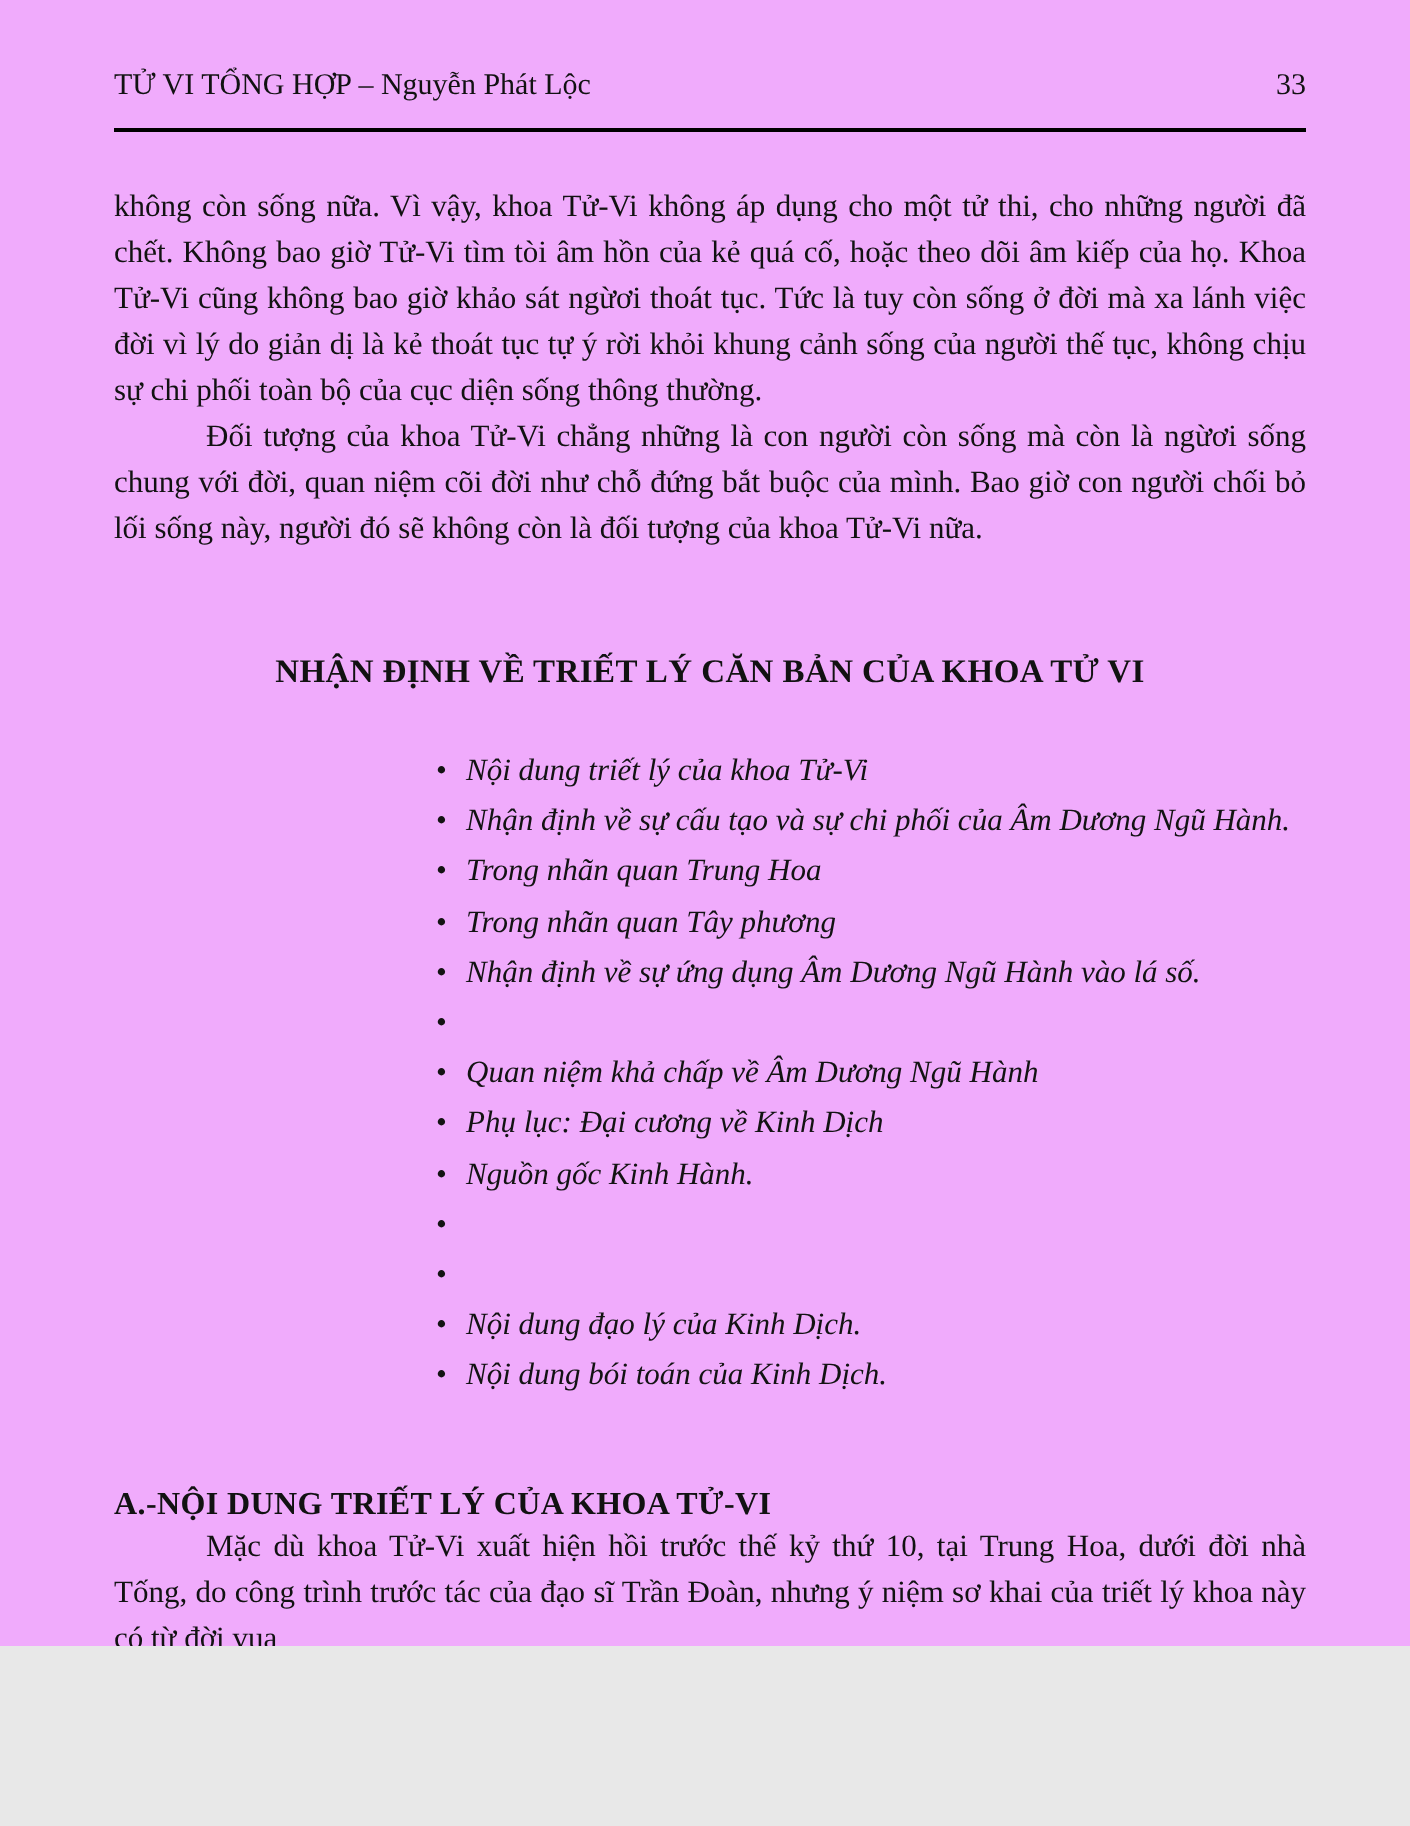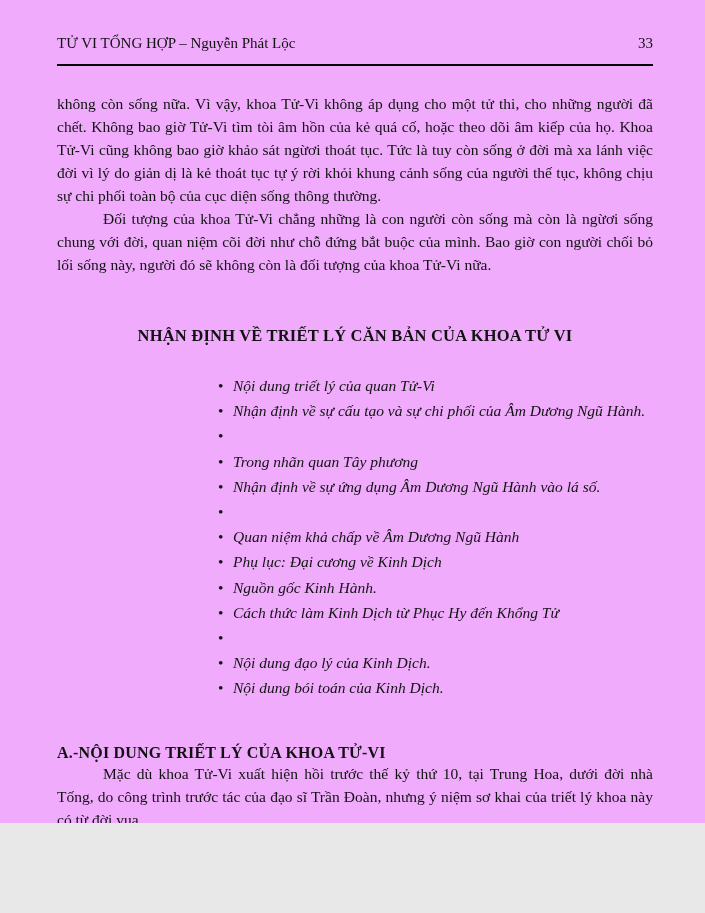--- a/index.html
+++ b/index.html
@@ -85,28 +85,29 @@
   <p class="para">không còn sống nữa. Vì vậy, khoa Tử-Vi không áp dụng cho một tử thi, cho những người đã chết. Không bao giờ Tử-Vi tìm tòi âm hồn của kẻ quá cố, hoặc theo dõi âm kiếp của họ. Khoa Tử-Vi cũng không bao giờ khảo sát ngừơi thoát tục. Tức là tuy còn sống ở đời mà xa lánh việc đời vì lý do giản dị là kẻ thoát tục tự ý rời khỏi khung cảnh sống của người thế tục, không chịu sự chi phối toàn bộ của cục diện sống thông thường.</p>
 
   <p class="para indent">Đối tượng của khoa Tử-Vi chẳng những là con người còn sống mà còn là ngừơi sống chung với đời, quan niệm cõi đời như chỗ đứng bắt buộc của mình. Bao giờ con người chối bỏ lối sống này, người đó sẽ không còn là đối tượng của khoa Tử-Vi nữa.</p>
 
 
   <div class="chapter-title">NHẬN ĐỊNH VỀ TRIẾT LÝ CĂN BẢN CỦA KHOA TỬ VI</div>
 
   <ul class="bullets">
     <li>
         <span class="marker">•</span>
-        <span>Nội dung triết lý của quan Tử-Vi</span>
+        <span>Nội dung triết lý của khoa Tử-Vi</span>
       </li>
     <li>
         <span class="marker">•</span>
         <span>Nhận định về sự cấu tạo và sự chi phối của Âm Dương Ngũ Hành.</span>
       </li>
     <li>
         <span class="marker">•</span>
+        <span>Trong nhãn quan Trung Hoa</span>
       </li>
     <li>
         <span class="marker">•</span>
         <span>Trong nhãn quan Tây phương</span>
       </li>
     <li>
         <span class="marker">•</span>
         <span>Nhận định về sự ứng dụng Âm Dương Ngũ Hành vào lá số.</span>
       </li>
     <li>
@@ -119,21 +120,20 @@
     <li>
         <span class="marker">•</span>
         <span>Phụ lục: Đại cương về Kinh Dịch</span>
       </li>
     <li>
         <span class="marker">•</span>
         <span>Nguồn gốc Kinh Hành.</span>
       </li>
     <li>
         <span class="marker">•</span>
-        <span>Cách thức làm Kinh Dịch từ Phục Hy đến Khổng Tử</span>
       </li>
     <li>
         <span class="marker">•</span>
       </li>
     <li>
         <span class="marker">•</span>
         <span>Nội dung đạo lý của Kinh Dịch.</span>
       </li>
     <li>
         <span class="marker">•</span>

